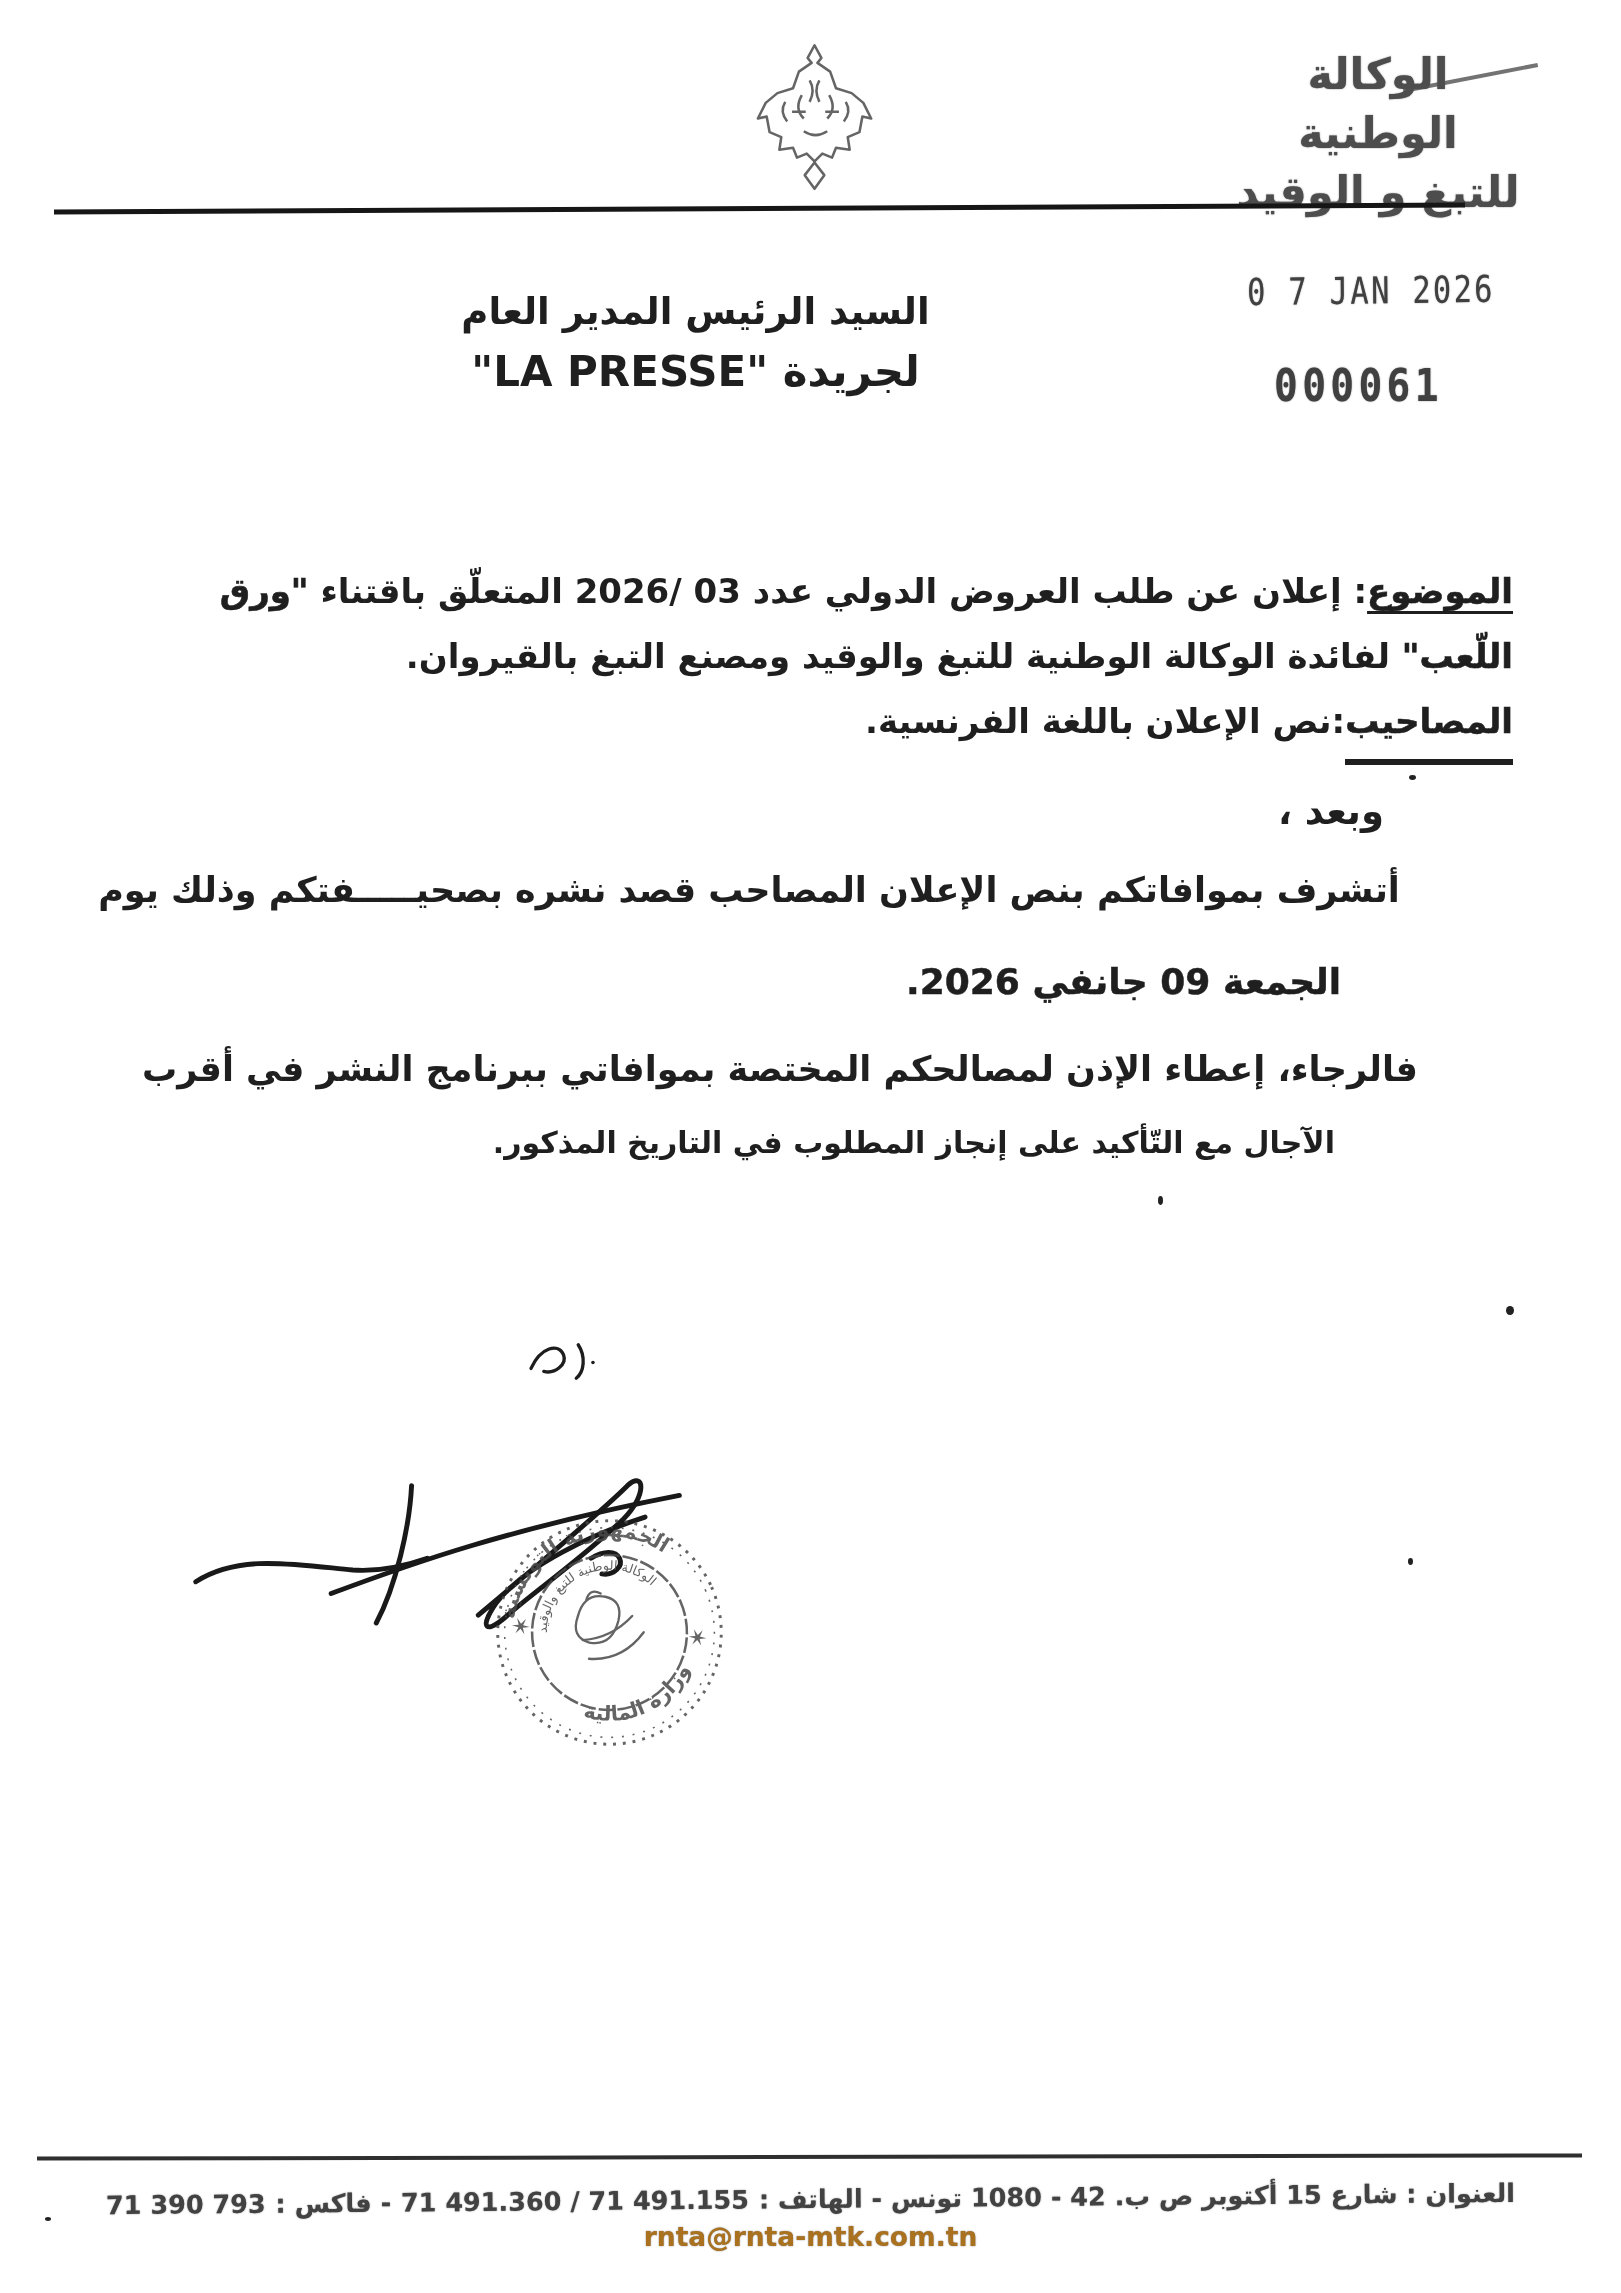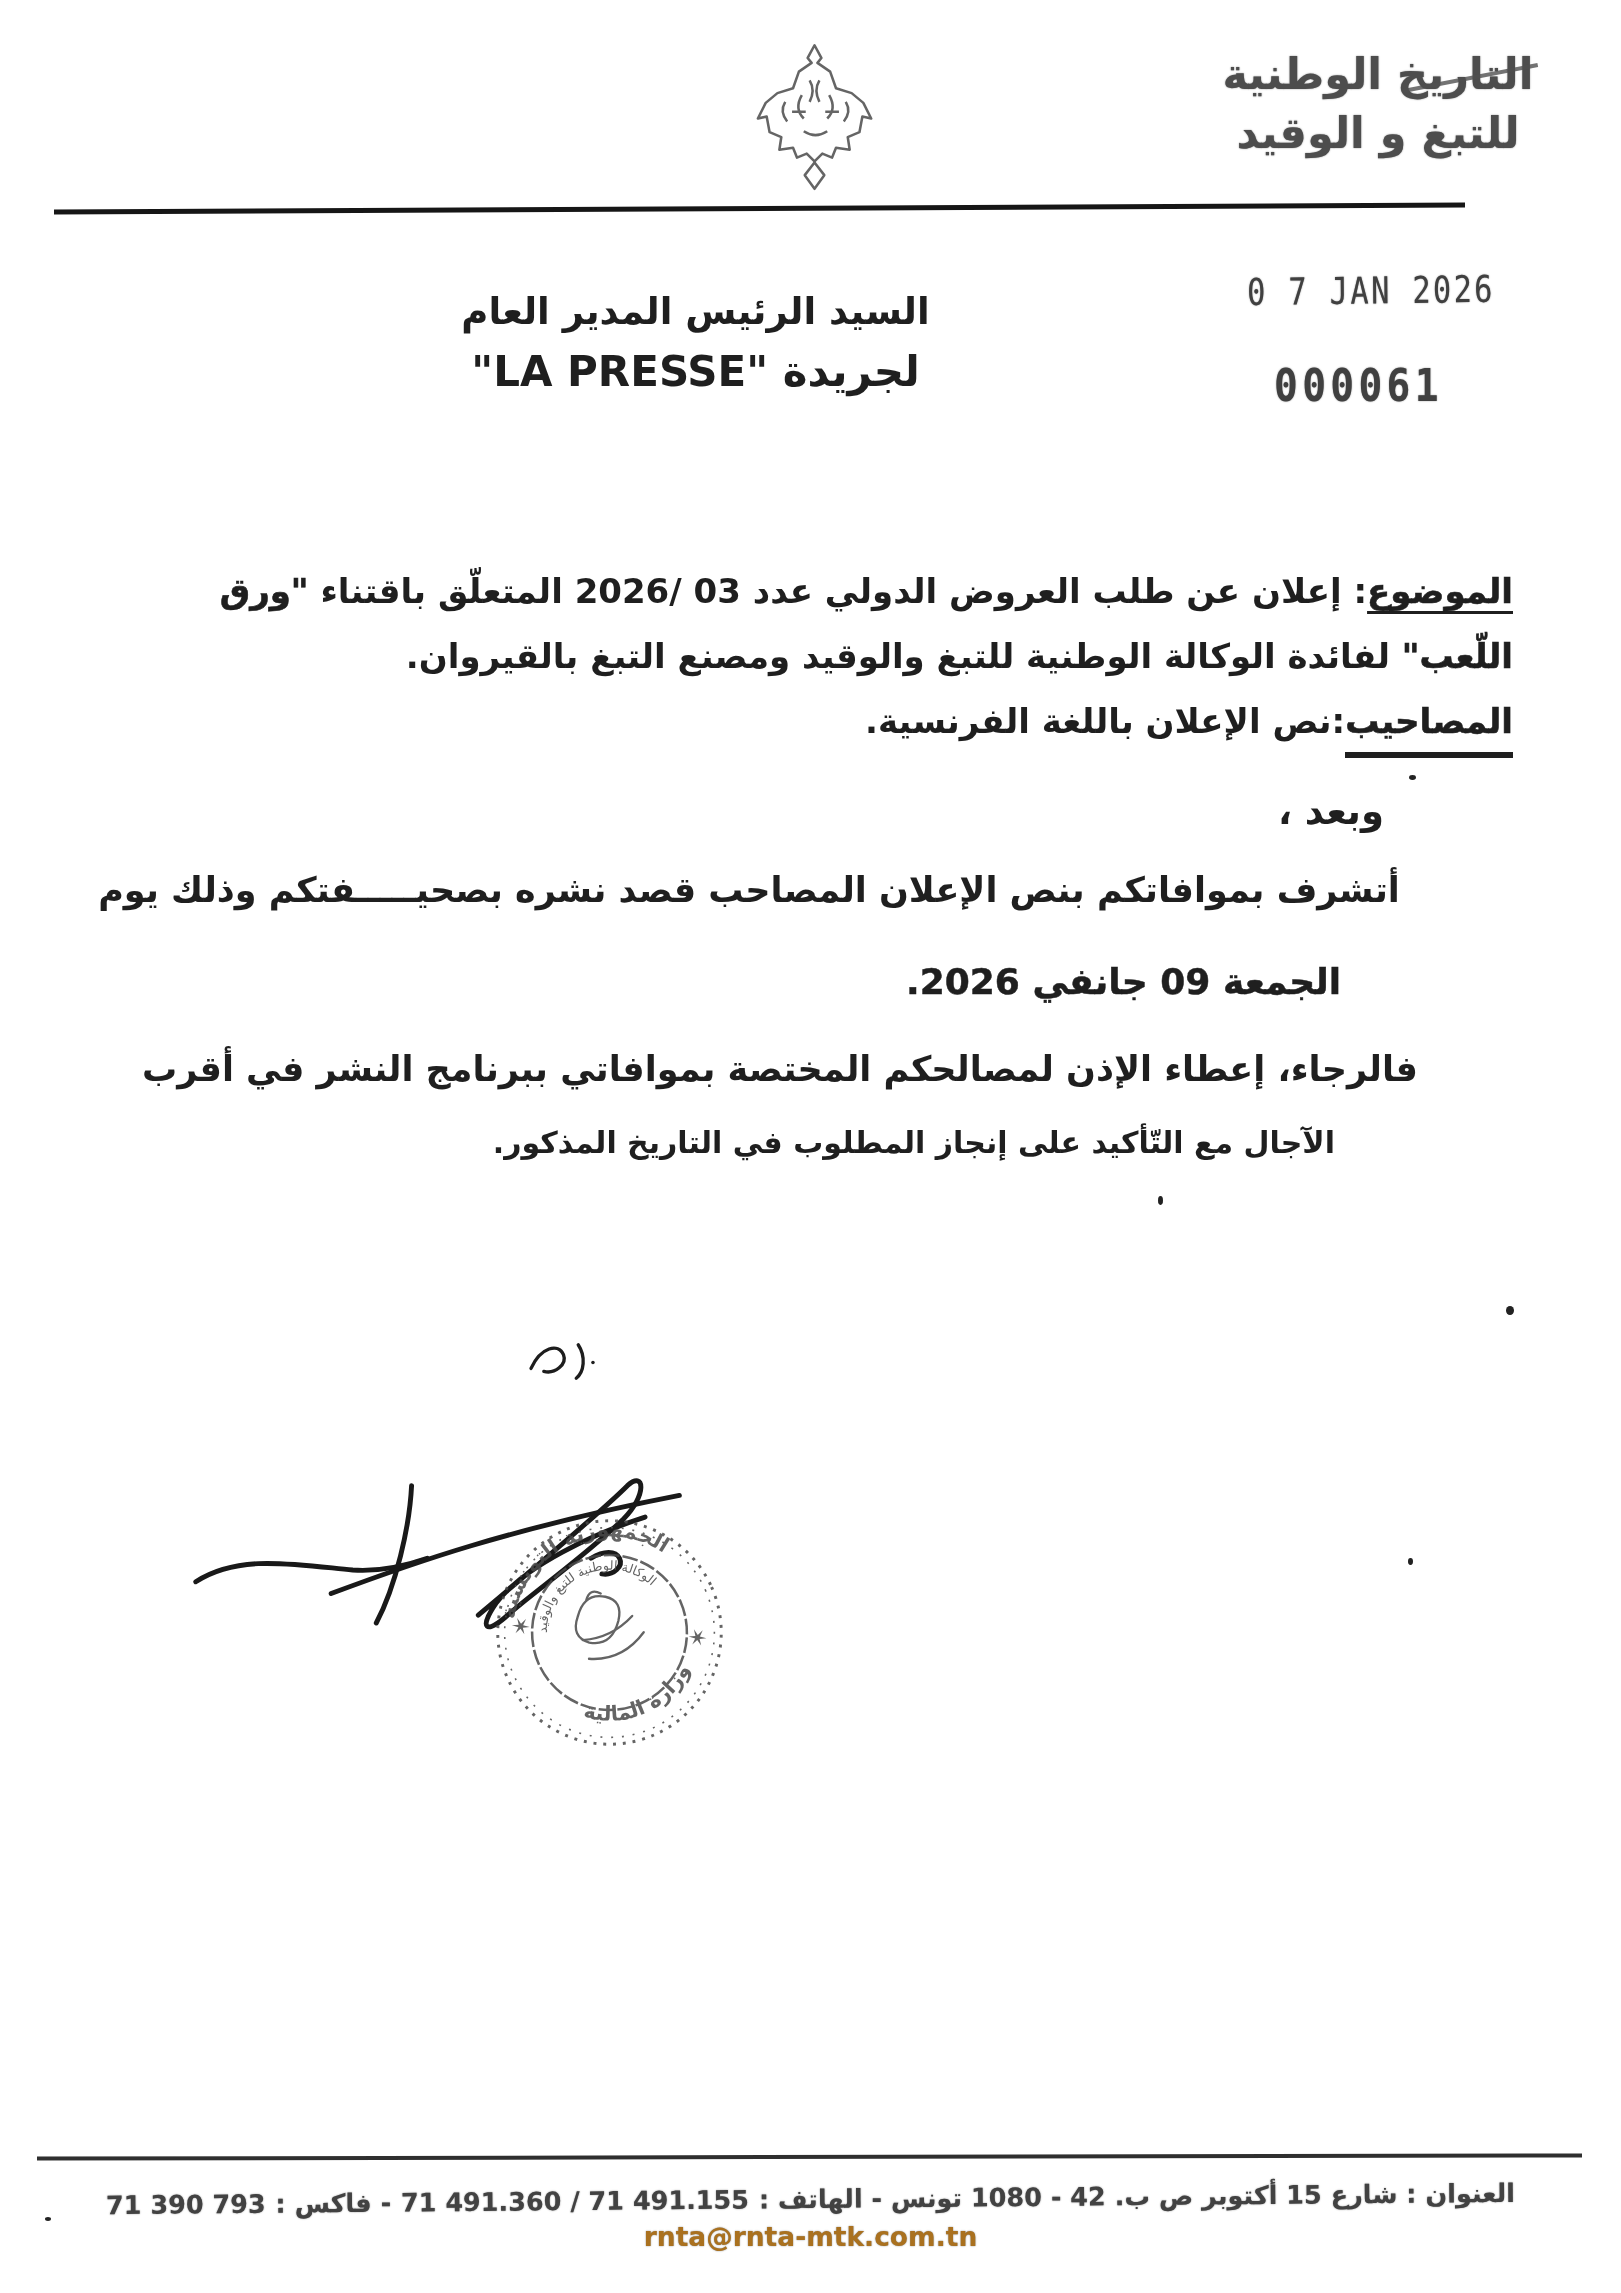--- a/index.html
+++ b/index.html
@@ -29,21 +29,21 @@
 
   
   .recipient{ left:431px; top:290px; width:529px; }
   .recipient .l1{ font-size:37px; font-weight:800; }
   .recipient .l2{ font-size:42px; font-weight:800; margin-top:13.7px; }
 
   
   .subject{ left:93px; right:108px; top:559px; font-size:34px; font-weight:600;
     line-height:65px; text-align:right; }
   .lbl{ font-weight:800; -webkit-text-stroke:0.6px #1f1f1f; text-decoration:underline; text-decoration-thickness:2.9px; text-underline-offset:7.8px;}
-  .lbl2{ font-weight:800; -webkit-text-stroke:0.6px #1f1f1f; border-bottom:6.9px solid #1f1f1f; padding-bottom:11px;}
+  .lbl2{ font-weight:800; -webkit-text-stroke:0.6px #1f1f1f; border-bottom:6.9px solid #1f1f1f; padding-bottom:18px;}
   .b{ font-weight:800; -webkit-text-stroke:0.6px #1f1f1f;}
 
   .salutation{ right:237px; top:790px; font-size:37px; font-weight:600;}
 
   .par{ left:93px; right:110px; font-size:35px; font-weight:600; text-align:center;}
   .p1l1{ top:870px; text-indent:106px;}
   .p1l2{ right:280px; top:961px; font-size:36px; font-weight:700; -webkit-text-stroke:0.5px #1f1f1f;}
   .p2l1{ top:1049px; text-indent:44px;}
   .p2l2{ right:286px; top:1125px; font-size:30px; font-weight:600;}
 
@@ -76,21 +76,21 @@
         <path d="M63 124 L73 137 L63 151 L53 137 Z"></path>
         <path d="M50 55 q-8 14 2 24 M78 55 q8 14 -2 24"></path>
         <path d="M58 40 q6 10 0 22 M68 40 q-6 10 0 22"></path>
         <path d="M40 72 h14 M74 72 h14 M52 92 q12 8 24 0"></path>
         <path d="M33 62 q-6 10 2 20 M95 62 q6 10 -2 20"></path>
       </g>
     </svg>
   </div>
 
   <div class="abs org-name halftone">
-    <div>التاريخ الوطنية</div>
+    <div>الوكالة الوطنية</div>
     <div>للتبغ و الوقيد</div>
     <div class="abs org-strike" style="left:181px; top:31px;"></div>
   </div>
 
   <div class="abs header-rule"></div>
 
   <div class="abs reg reg-date halftone">0 7 JAN 2026</div>
   <div class="abs reg reg-num halftone">000061</div>
 
   <div class="abs recipient rtl center">

